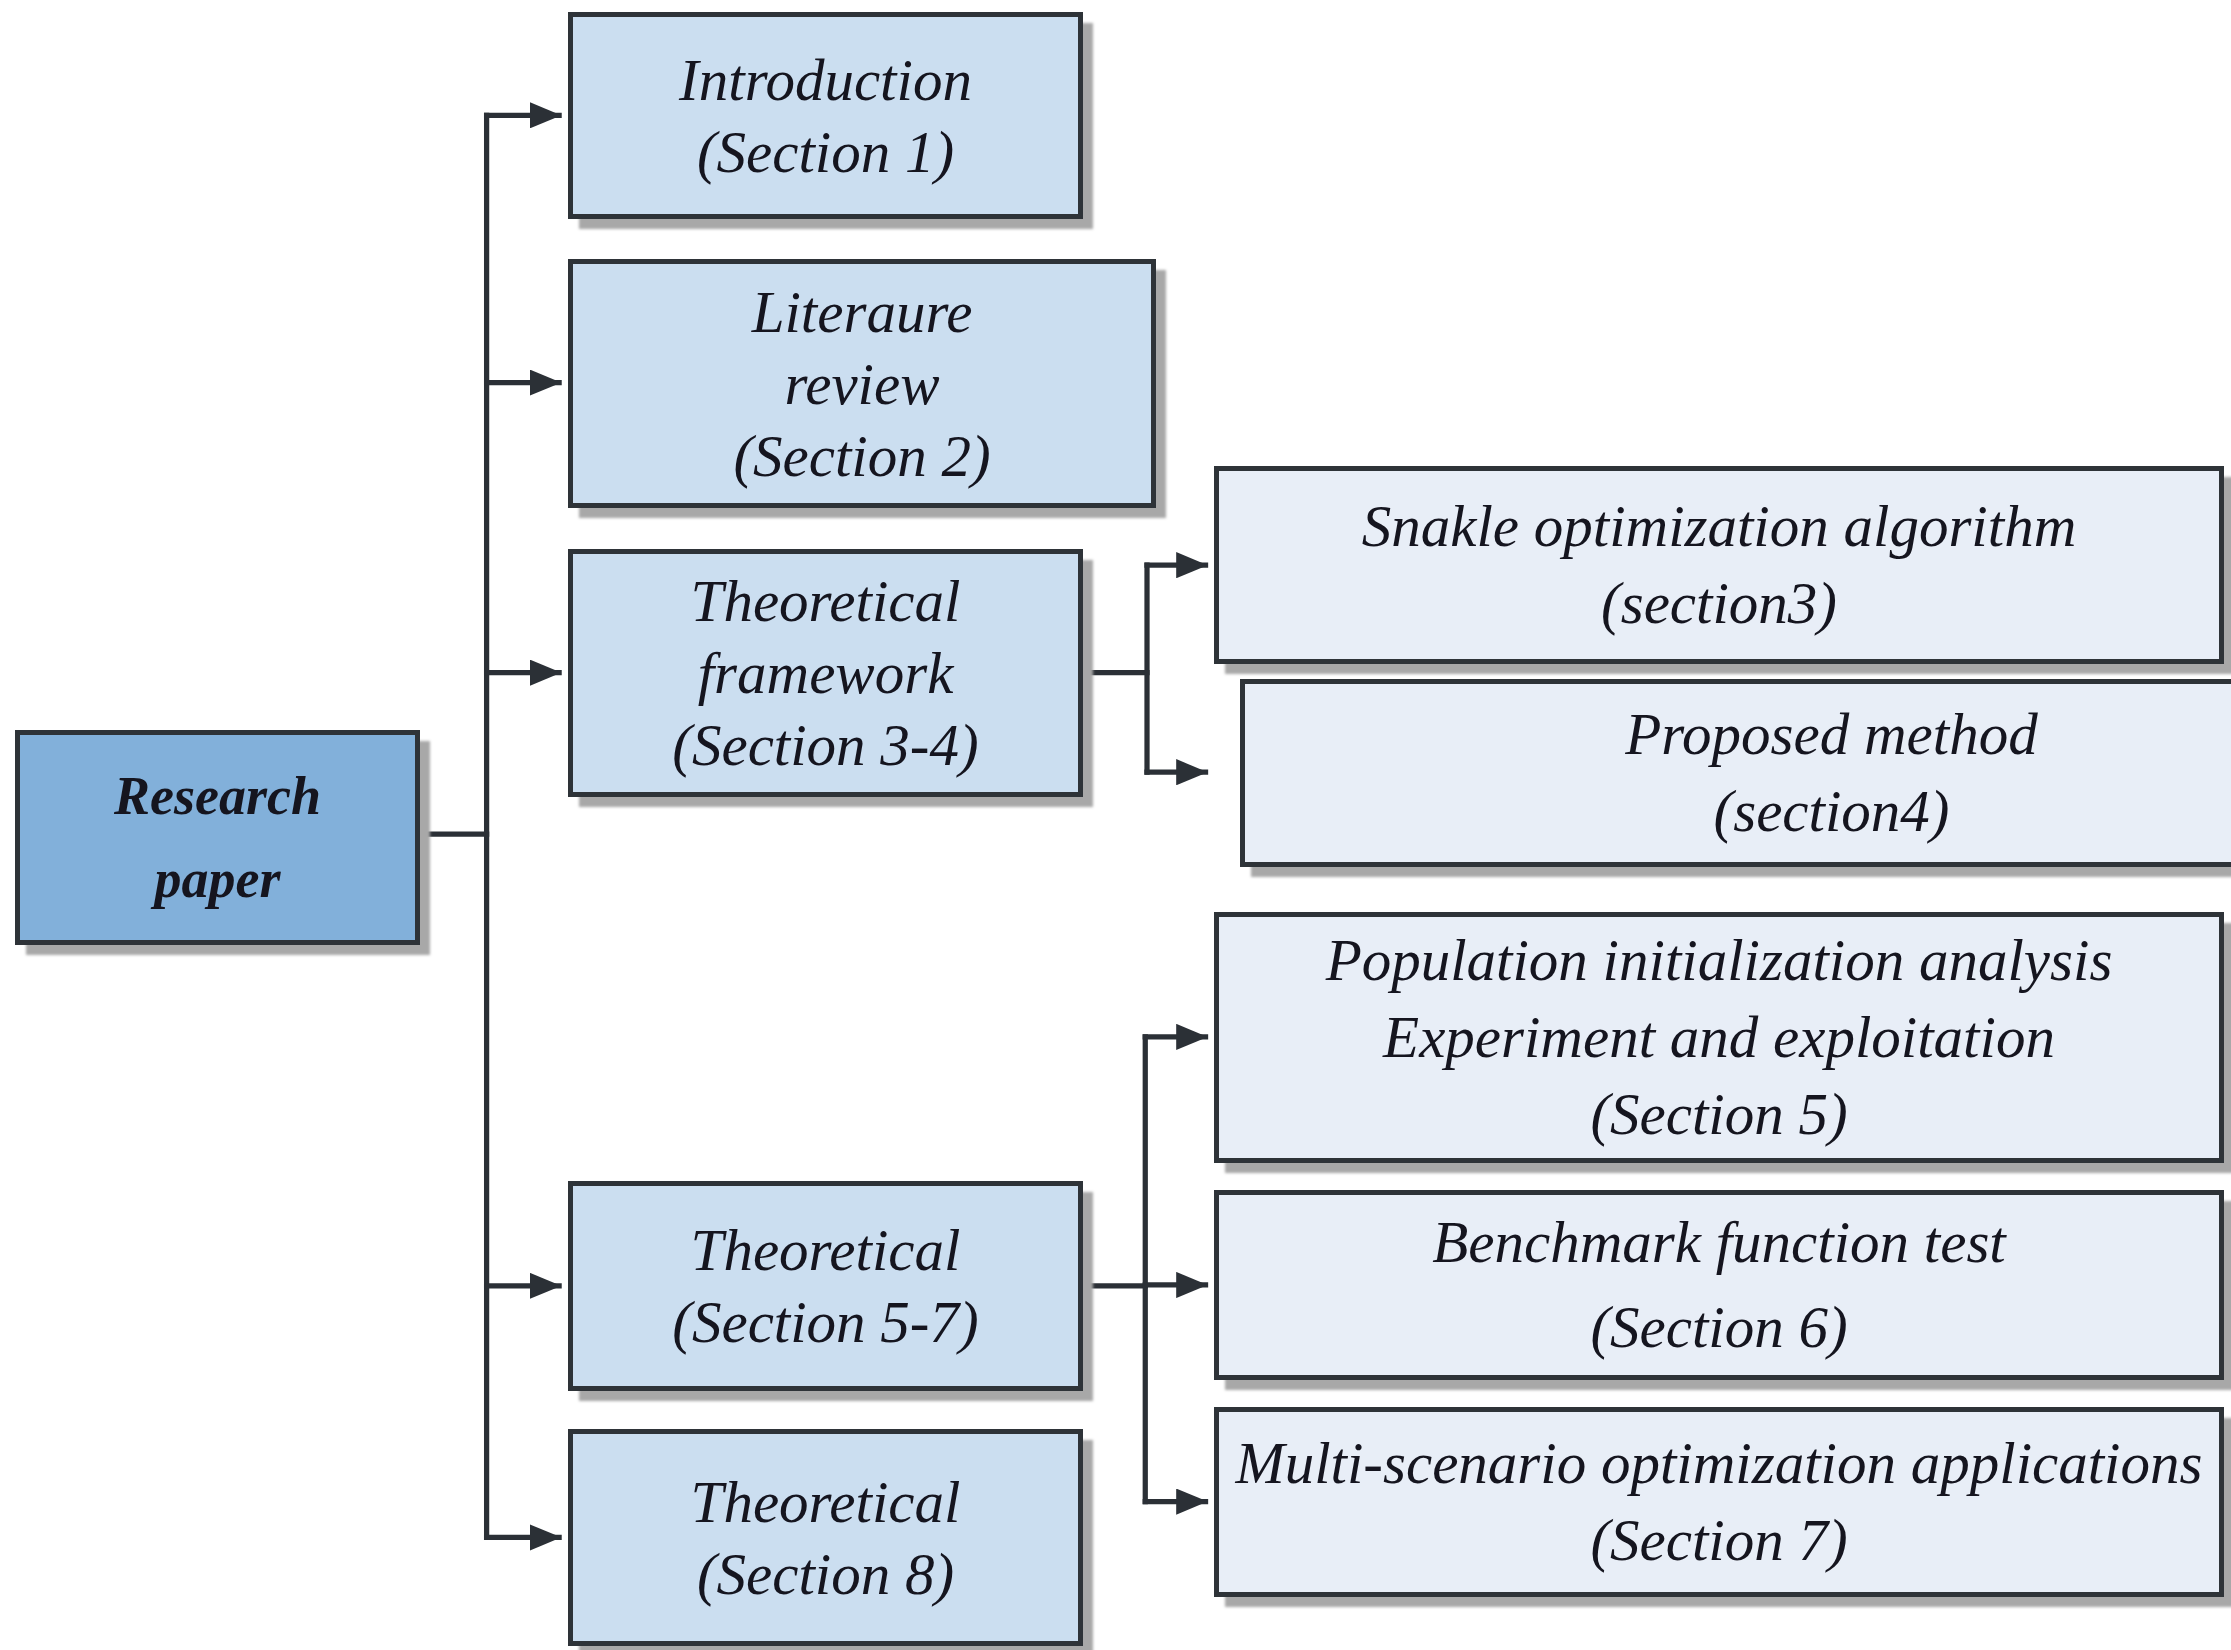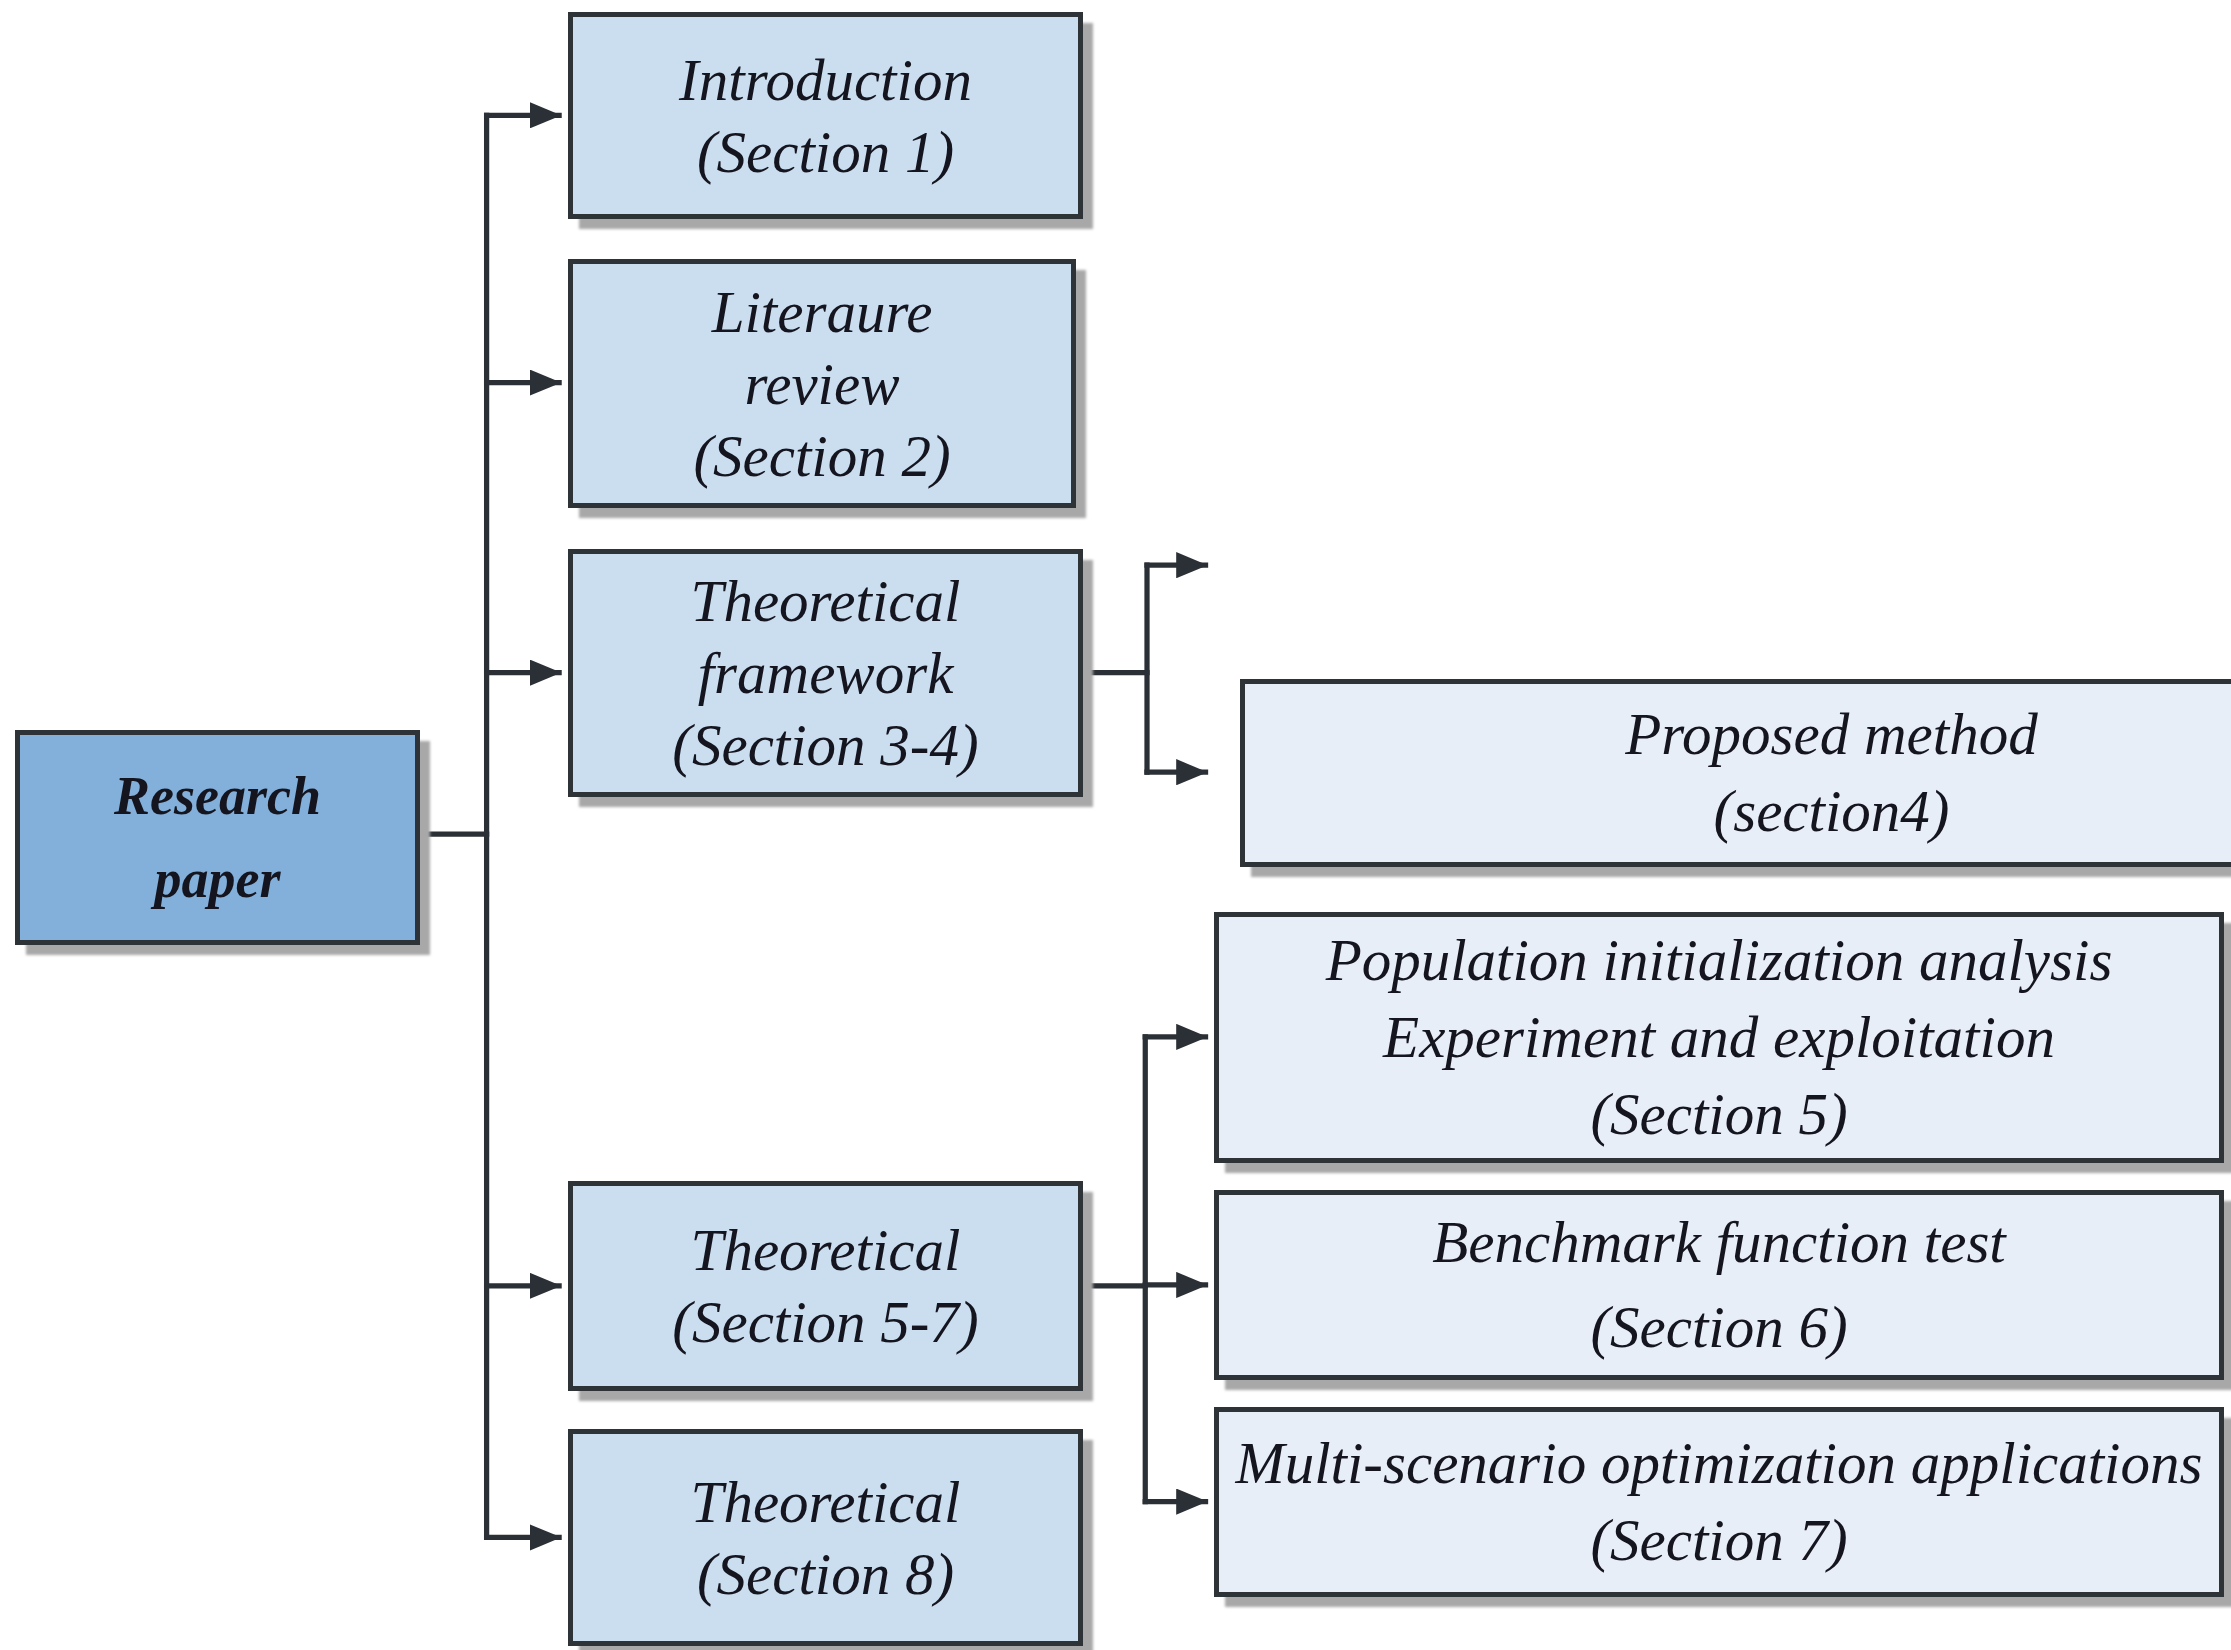--- a/index.html
+++ b/index.html
@@ -60,21 +60,21 @@
   <div class="node root-node" style="left:15px;top:730px;width:405px;height:215px;">
     <span class="ln">Research</span>
     <span class="ln">paper</span>
   </div>
 
   <div class="node branch-node" style="left:568px;top:12.2px;width:515px;height:207px;">
     <span class="ln">Introduction</span>
     <span class="ln">(Section 1)</span>
   </div>
 
-  <div class="node branch-node" style="left:568px;top:259px;width:508px;height:249px;">
+  <div class="node branch-node" style="left:568px;top:259px;width:588px;height:249px;">
     <span class="ln">Literaure</span>
     <span class="ln">review</span>
     <span class="ln">(Section 2)</span>
   </div>
 
   <div class="node branch-node" style="left:568px;top:549px;width:515px;height:248px;">
     <span class="ln">Theoretical</span>
     <span class="ln">framework</span>
     <span class="ln">(Section 3-4)</span>
   </div>
@@ -82,20 +82,24 @@
   <div class="node branch-node" style="left:568px;top:1181px;width:515px;height:210px;">
     <span class="ln">Theoretical</span>
     <span class="ln">(Section 5-7)</span>
   </div>
 
   <div class="node branch-node" style="left:568px;top:1429px;width:515px;height:217px;">
     <span class="ln">Theoretical</span>
     <span class="ln">(Section 8)</span>
   </div>
 
+  <div class="node leaf-node" style="left:1214px;top:466px;width:1010px;height:198px;">
+    <span class="ln">Snakle optimization algorithm</span>
+    <span class="ln">(section3)</span>
+  </div>
 
   <div class="node leaf-node" style="left:1240px;top:679px;width:1183px;height:188px;">
     <span class="ln">Proposed method</span>
     <span class="ln">(section4)</span>
   </div>
 
   <div class="node leaf-node" style="left:1214px;top:912px;width:1010px;height:251px;">
     <span class="ln">Population initialization analysis</span>
     <span class="ln">Experiment and exploitation</span>
     <span class="ln">(Section 5)</span>

